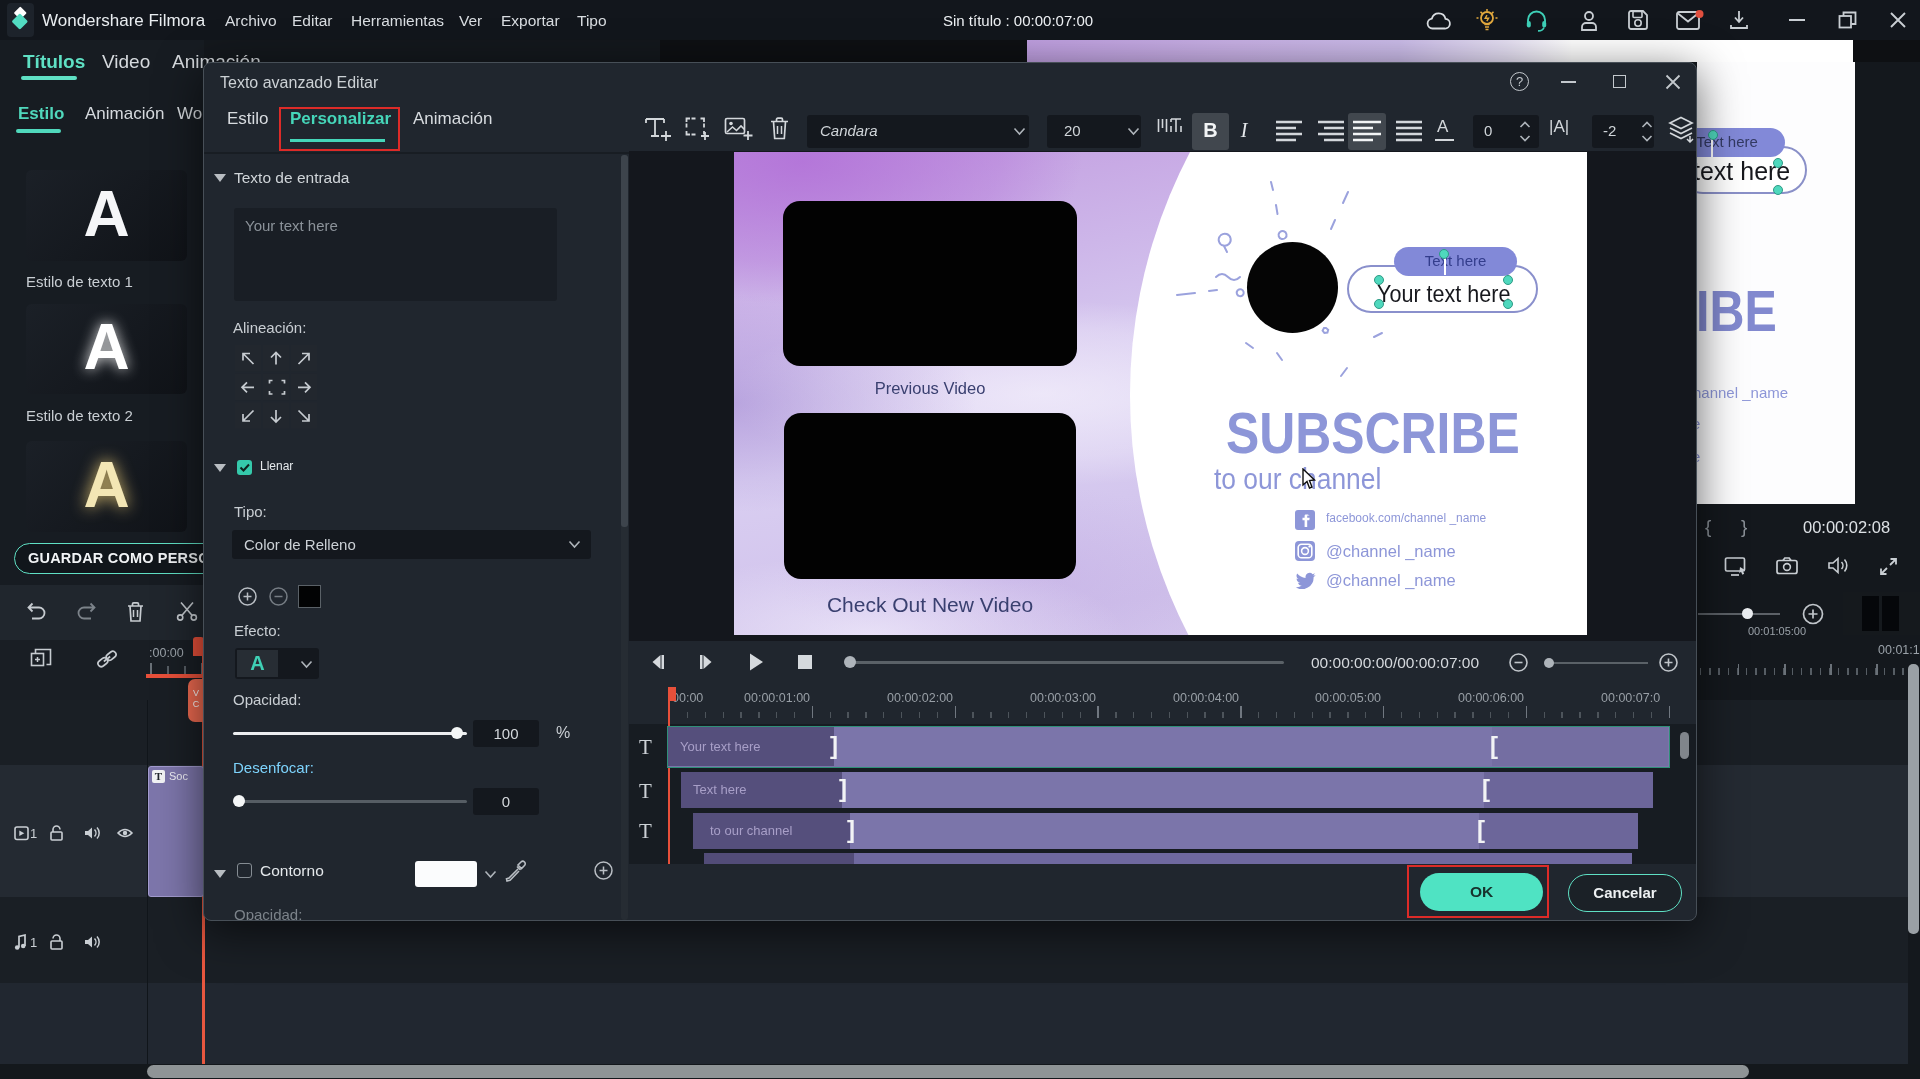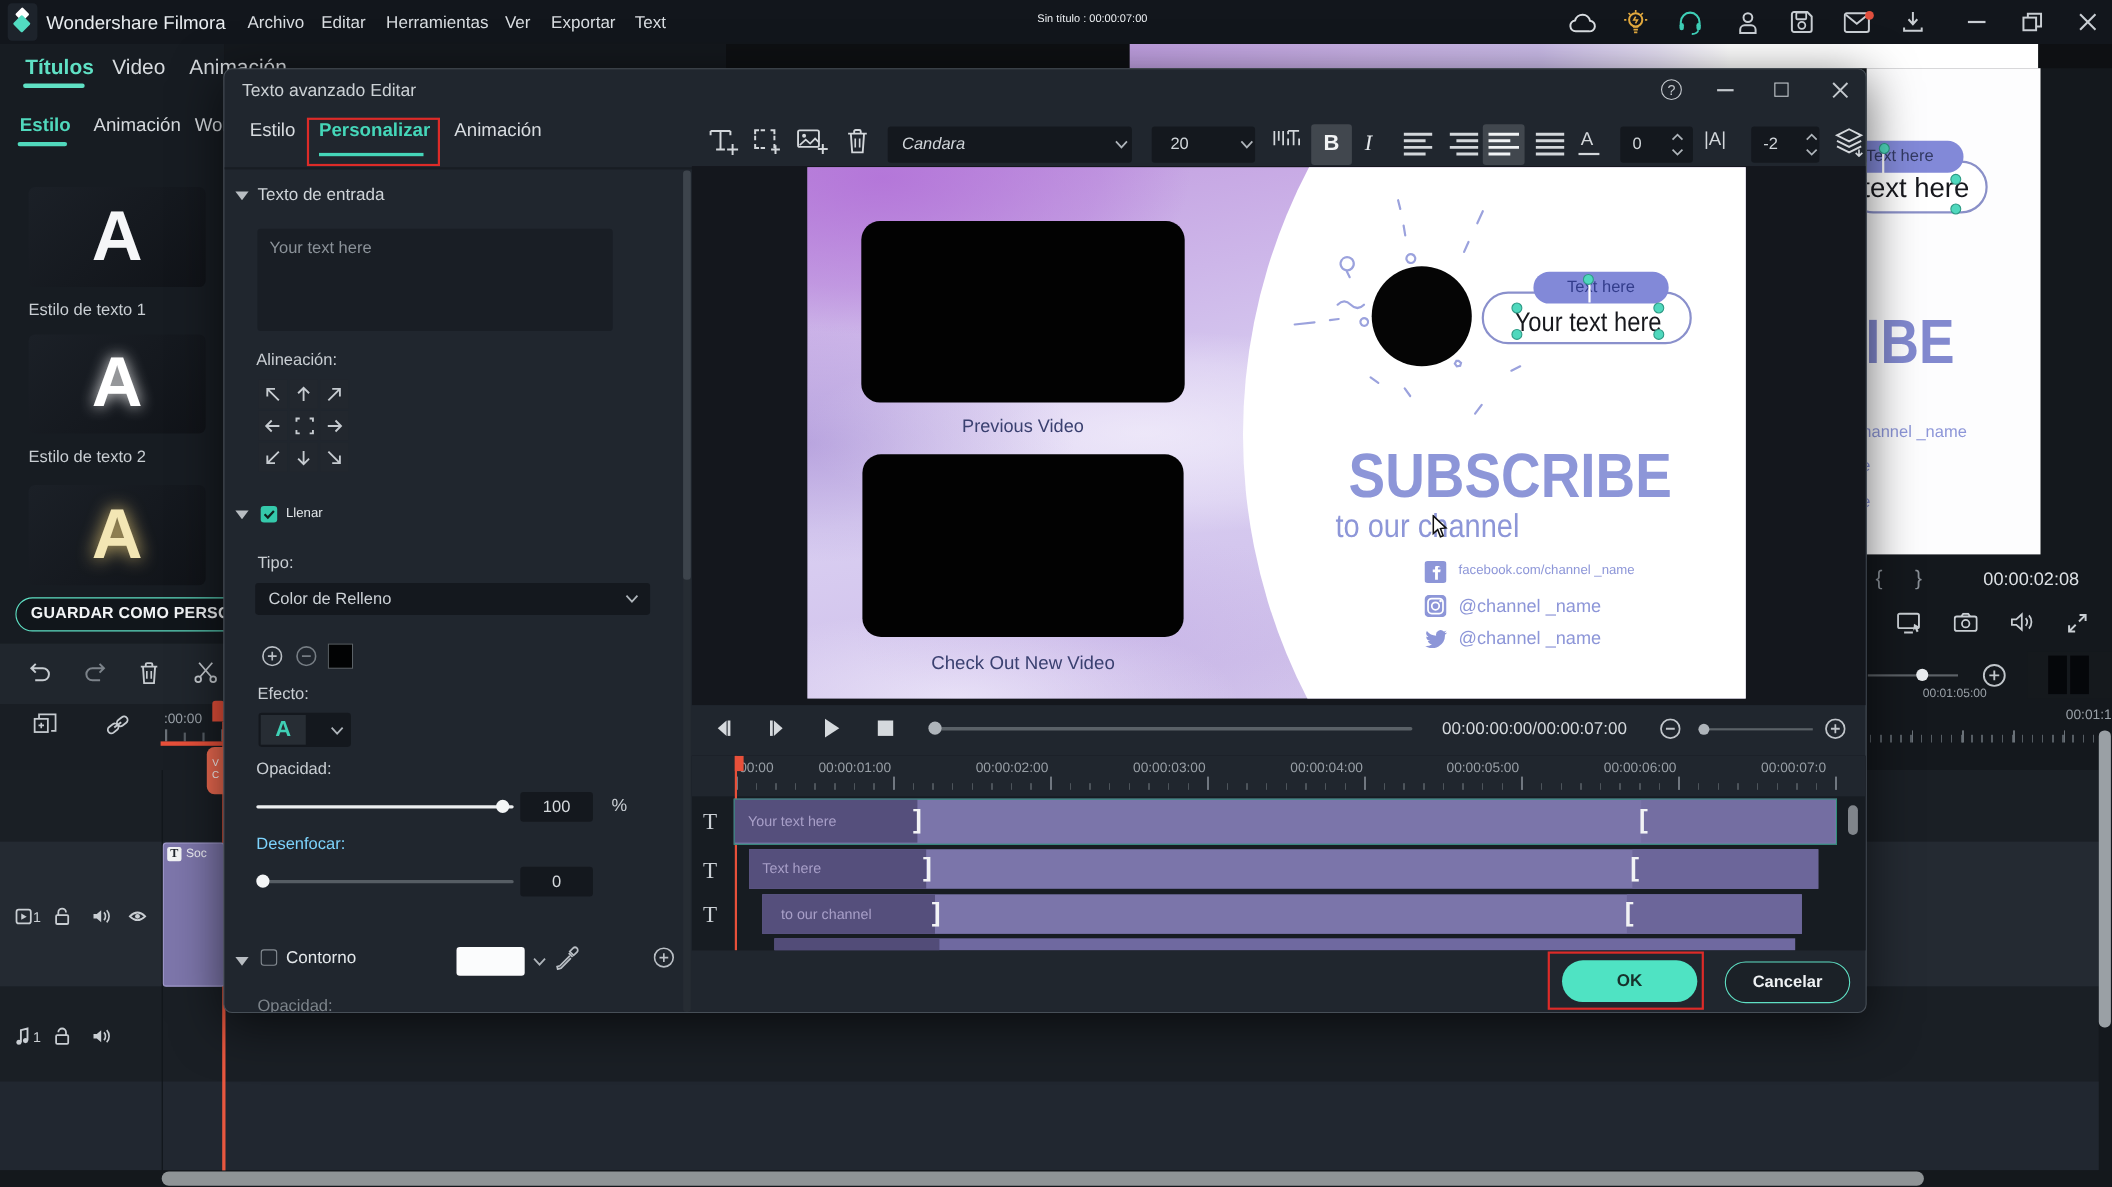--- a/index.html
+++ b/index.html
@@ -18,22 +18,22 @@
     <svg class="abs" style="left:8px;top:6px;" width="26" height="28" viewBox="0 0 28 28">
       <rect x="8.2" y="1.5" width="10" height="10" rx="1.2" fill="#ffffff" transform="rotate(45 13.2 6.5)"></rect>
       <rect x="6.4" y="9.4" width="12.6" height="12.6" rx="1.5" fill="#52dcc2" transform="rotate(45 12.7 15.7)"></rect>
     </svg>
     <div class="abs" style="left:42px;top:11px;font-size:17px;color:#e9edf0;">Wondershare Filmora</div>
     <div class="abs" style="left:225px;top:12px;font-size:15.5px;">Archivo</div>
     <div class="abs" style="left:292px;top:12px;font-size:15.5px;">Editar</div>
     <div class="abs" style="left:351px;top:12px;font-size:15.5px;">Herramientas</div>
     <div class="abs" style="left:459px;top:12px;font-size:15.5px;">Ver</div>
     <div class="abs" style="left:501px;top:12px;font-size:15.5px;">Exportar</div>
-    <div class="abs" style="left:577px;top:12px;font-size:15.5px;">Text</div>
-    <div class="abs" style="left:943px;top:12px;font-size:10px;color:#eef1f4;">Sin título : 00:00:07:00</div>
+    <div class="abs" style="left:577px;top:12px;font-size:15.5px;">Tipo</div>
+    <div class="abs" style="left:943px;top:12px;font-size:15px;color:#eef1f4;">Sin título : 00:00:07:00</div>
 
     <svg class="abs" style="left:1426px;top:11px;" width="26" height="20" viewBox="0 0 26 20">
       <path d="M6.5 17.5 a5 5 0 0 1 -0.6 -9.95 a7 7 0 0 1 13.6 0.3 a4.6 4.6 0 0 1 -0.9 9.65 z" fill="none" stroke="#d9dde1" stroke-width="1.8"></path>
     </svg>
 
     <svg class="abs" style="left:1475px;top:8px;" width="24" height="25" viewBox="0 0 24 25">
       <circle cx="12" cy="10" r="6" fill="none" stroke="#e2a93e" stroke-width="1.8"></circle>
       <path d="M9.5 16.5 h5 M10 19 h4 M10.5 21.5 h3" stroke="#e2a93e" stroke-width="1.6"></path>
       <path d="M12 1 v2.3 M3.5 10 H1.5 M22.5 10 h-2 M5.5 3.8 l1.6 1.6 M18.5 3.8 l-1.6 1.6" stroke="#e2a93e" stroke-width="1.5"></path>
       <path d="M12 7.2 l-1.8 3 h3.4 l-1.8 3" fill="none" stroke="#e2a93e" stroke-width="1.4"></path>
@@ -437,21 +437,21 @@
       radial-gradient(46% 24% at 36% 50%, rgba(250,248,254,.62) 0%, rgba(247,244,253,.3) 55%, rgba(247,244,253,0) 80%),
       radial-gradient(40% 22% at 16% 100%, rgba(242,238,252,.7) 0%, rgba(242,238,252,0) 75%),
       radial-gradient(36% 26% at 32% 88%, rgba(190,166,227,.4) 0%, rgba(190,166,227,0) 75%),
       linear-gradient(168deg,#bf97de 0%,#c7a8e4 12%,#cdb6e9 25%,#d4c5ee 38%,#d9cef1 50%,#d4c7ee 64%,#cfc0ea 80%,#d6c9ee 100%);">
 
       <div class="abs" style="left:396px;top:-279px;width:1044px;height:1044px;border-radius:50%;background:#ffffff;"></div>
 
       <div class="abs" style="left:49px;top:49px;width:294px;height:165px;background:#020202;border-radius:17px;"></div>
       <div class="abs" style="left:49px;top:227px;width:294px;text-align:center;font-size:16.5px;color:#3a4070;">Previous Video</div>
       <div class="abs" style="left:50px;top:261px;width:292px;height:166px;background:#020202;border-radius:17px;"></div>
-      <div class="abs" style="left:50px;top:441px;width:292px;text-align:center;font-size:17px;color:#3a4070;">Check Out New Video</div>
+      <div class="abs" style="left:50px;top:441px;width:292px;text-align:center;font-size:21px;color:#3a4070;">Check Out New Video</div>
 
       <svg class="abs" style="left:400px;top:0px;" width="300" height="280" viewBox="0 0 300 280">
         <g stroke="#9ba2dd" stroke-width="2" fill="none" stroke-linecap="round">
           <path d="M137 30 l2 8"></path>
           <path d="M142 53 l1.5 9"></path>
           <path d="M214 40 l-5 11"></path>
           <path d="M201 68 l-4 9"></path>
           <path d="M87 83 a6 6 0 1 1 -1 1 m4 10 l3 6"></path>
           <path d="M82 125 q6 -6 12 0 q6 6 12 0"></path>
           <path d="M43 143 l18 -2"></path>

